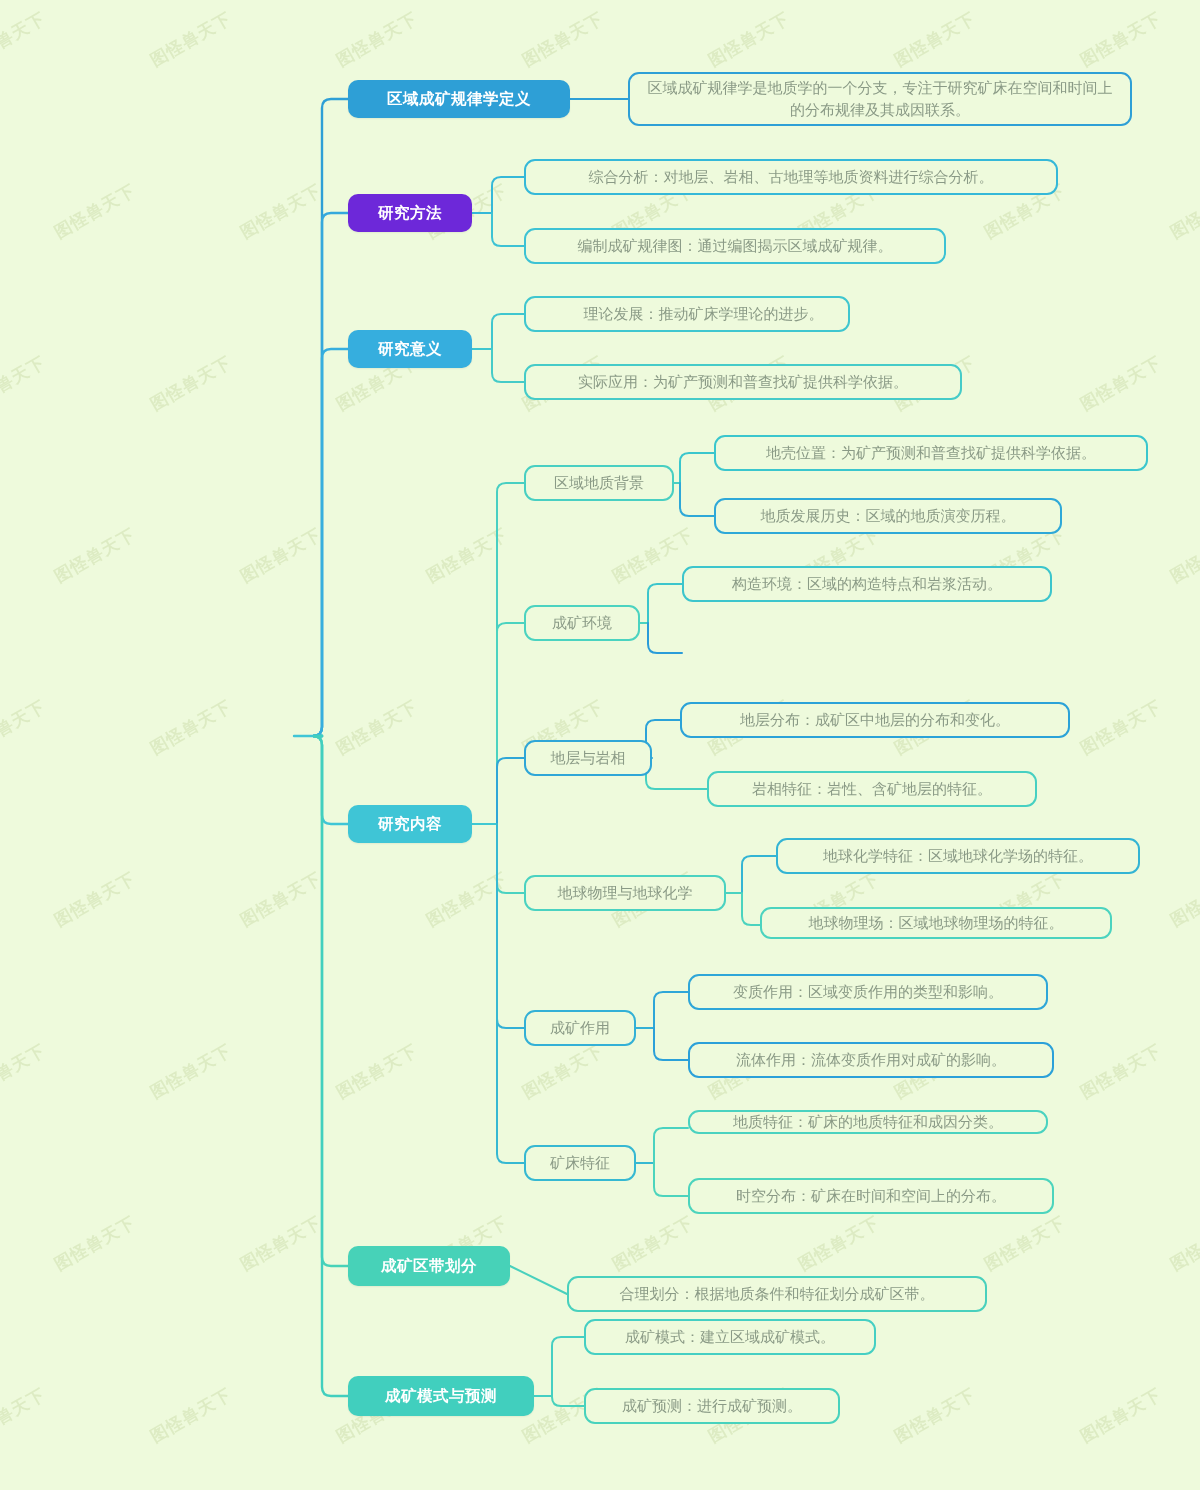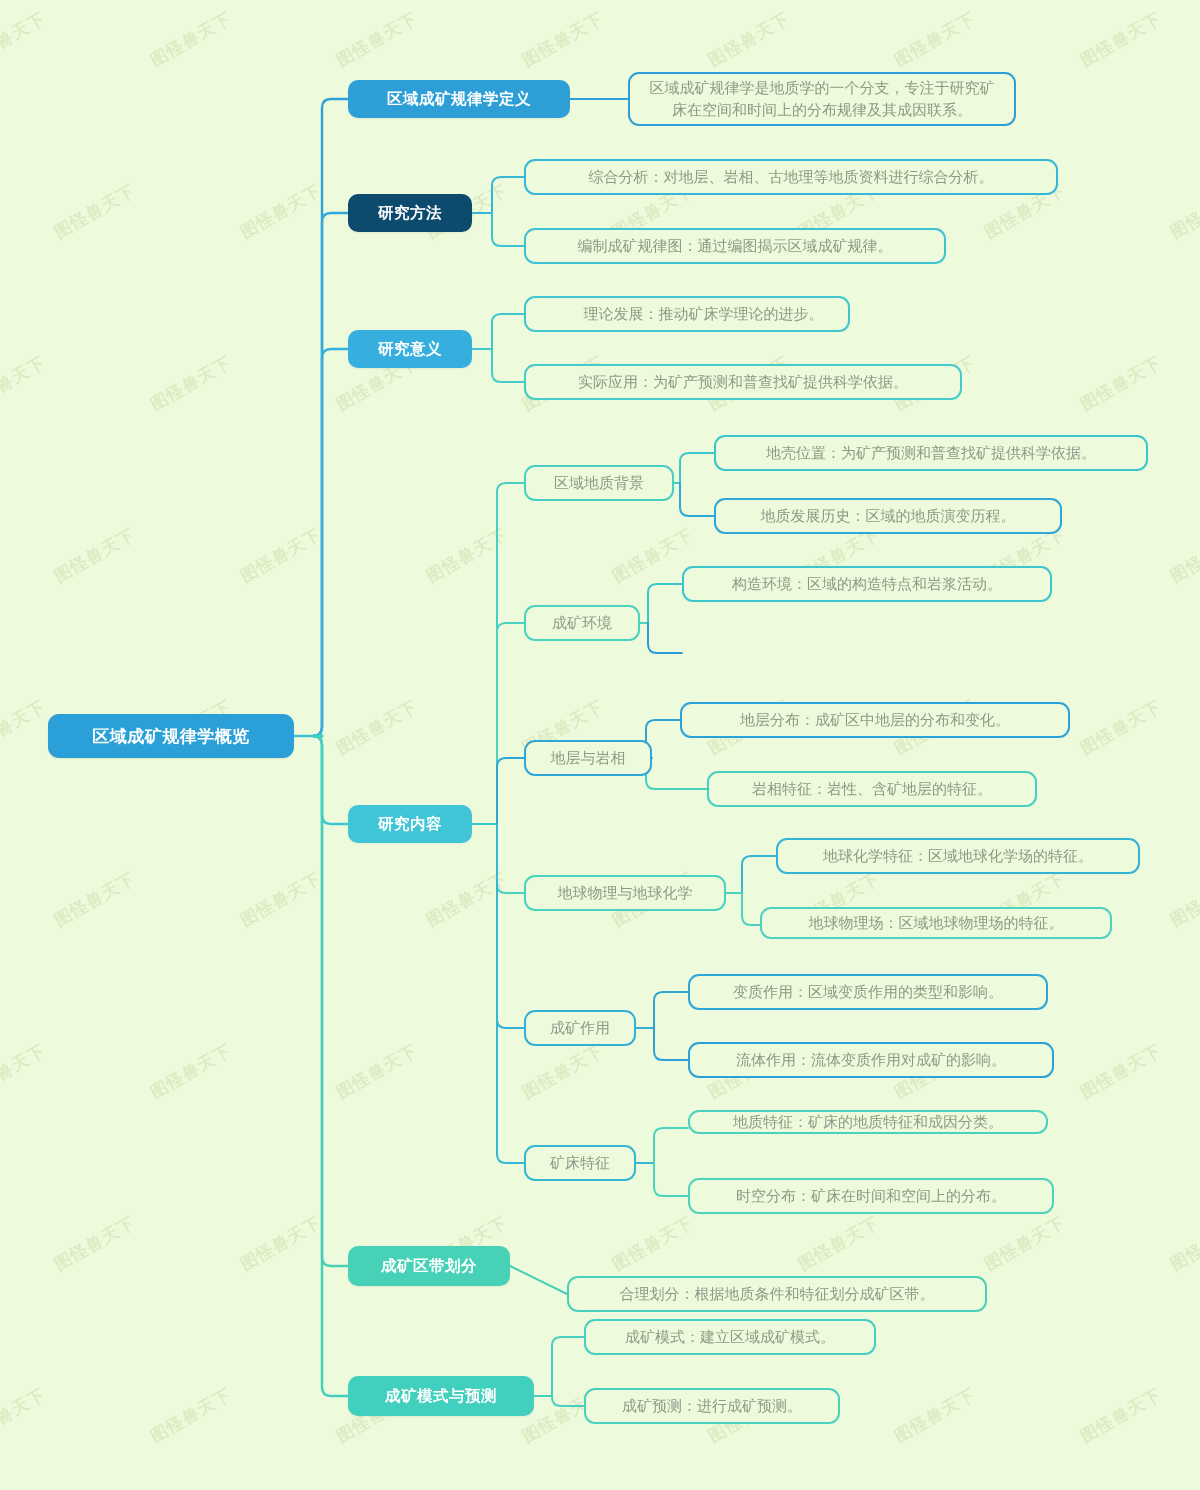--- a/index.html
+++ b/index.html
@@ -212,44 +212,41 @@
       <path d="M 654 1028 L 654 1051 Q 654 1060 663 1060 L 688 1060" fill="none" stroke="#2ba0d9" stroke-width="2" stroke-linecap="round"></path>
       <path d="M 636 1163 L 654 1163" fill="none" stroke="#36b8d2" stroke-width="2" stroke-linecap="round"></path>
       <path d="M 654 1163 L 654 1137 Q 654 1128 663 1128 L 688 1128" fill="none" stroke="#4ad2c0" stroke-width="2" stroke-linecap="round"></path>
       <path d="M 654 1163 L 654 1187 Q 654 1196 663 1196 L 688 1196" fill="none" stroke="#4cd4bd" stroke-width="2" stroke-linecap="round"></path>
       <path d="M 510 1266 L 567 1294" fill="none" stroke="#49d0bd" stroke-width="2" stroke-linecap="round"></path>
       <path d="M 534 1396 L 552 1396" fill="none" stroke="#45cfc3" stroke-width="2" stroke-linecap="round"></path>
       <path d="M 552 1396 L 552 1346 Q 552 1337 561 1337 L 584 1337" fill="none" stroke="#45cfc3" stroke-width="2" stroke-linecap="round"></path>
       <path d="M 552 1396 L 552 1397 Q 552 1406 561 1406 L 584 1406" fill="none" stroke="#48d2bd" stroke-width="2" stroke-linecap="round"></path>
     </svg>
 
-  <div class="node root" id="root-node" style="left: 48px; top: 714px; width: 246px; height: 44px; background: rgb(42, 159, 216);">
-    <span>区域成矿规律学概览</span>
-  </div>
 
   <div class="node branch" id="bn-0" style="left: 348px; top: 80px; width: 222px; height: 38px; background: rgb(46, 159, 214);">
     <span>区域成矿规律学定义</span>
   </div>
-  <div class="node branch" id="bn-1" style="left: 348px; top: 194px; width: 124px; height: 38px; background: #0c4a6e;">
+  <div class="node branch" id="bn-1" style="left: 348px; top: 194px; width: 124px; height: 38px; background: #6d28d9;">
     <span>研究方法</span>
   </div>
   <div class="node branch" id="bn-2" style="left: 348px; top: 330px; width: 124px; height: 38px; background: rgb(54, 174, 222);">
     <span>研究意义</span>
   </div>
   <div class="node branch" id="bn-3" style="left: 348px; top: 805px; width: 124px; height: 38px; background: rgb(63, 197, 214);">
     <span>研究内容</span>
   </div>
   <div class="node branch" id="bn-4" style="left: 348px; top: 1246px; width: 162px; height: 40px; background: rgb(71, 210, 184);">
     <span>成矿区带划分</span>
   </div>
   <div class="node branch" id="bn-5" style="left: 348px; top: 1376px; width: 186px; height: 40px; background: rgb(65, 207, 190);">
     <span>成矿模式与预测</span>
   </div>
 
-  <div class="node leaf multi" id="lb-0" style="left: 628px; top: 72px; width: 388px; height: 54px; border-color: rgb(46, 159, 214);">
+  <div class="node leaf multi" id="lb-0" style="left: 628px; top: 72px; width: 504px; height: 54px; border-color: rgb(46, 159, 214);">
     <span>区域成矿规律学是地质学的一个分支，专注于研究矿床在空间和时间上的分布规律及其成因联系。</span>
   </div>
   <div class="node leaf" id="lb-1" style="left: 524px; top: 159px; width: 534px; height: 36px; border-color: rgb(53, 184, 216);">
     <span>综合分析：对地层、岩相、古地理等地质资料进行综合分析。</span>
   </div>
   <div class="node leaf" id="lb-2" style="left: 524px; top: 228px; width: 422px; height: 36px; border-color: rgb(61, 194, 212);">
     <span>编制成矿规律图：通过编图揭示区域成矿规律。</span>
   </div>
   <div class="node leaf" id="lb-3" style="left: 524px; top: 296px; width: 326px; height: 36px; border-color: rgb(63, 198, 207); padding-left: 47px;">
     <span>理论发展：推动矿床学理论的进步。</span>

